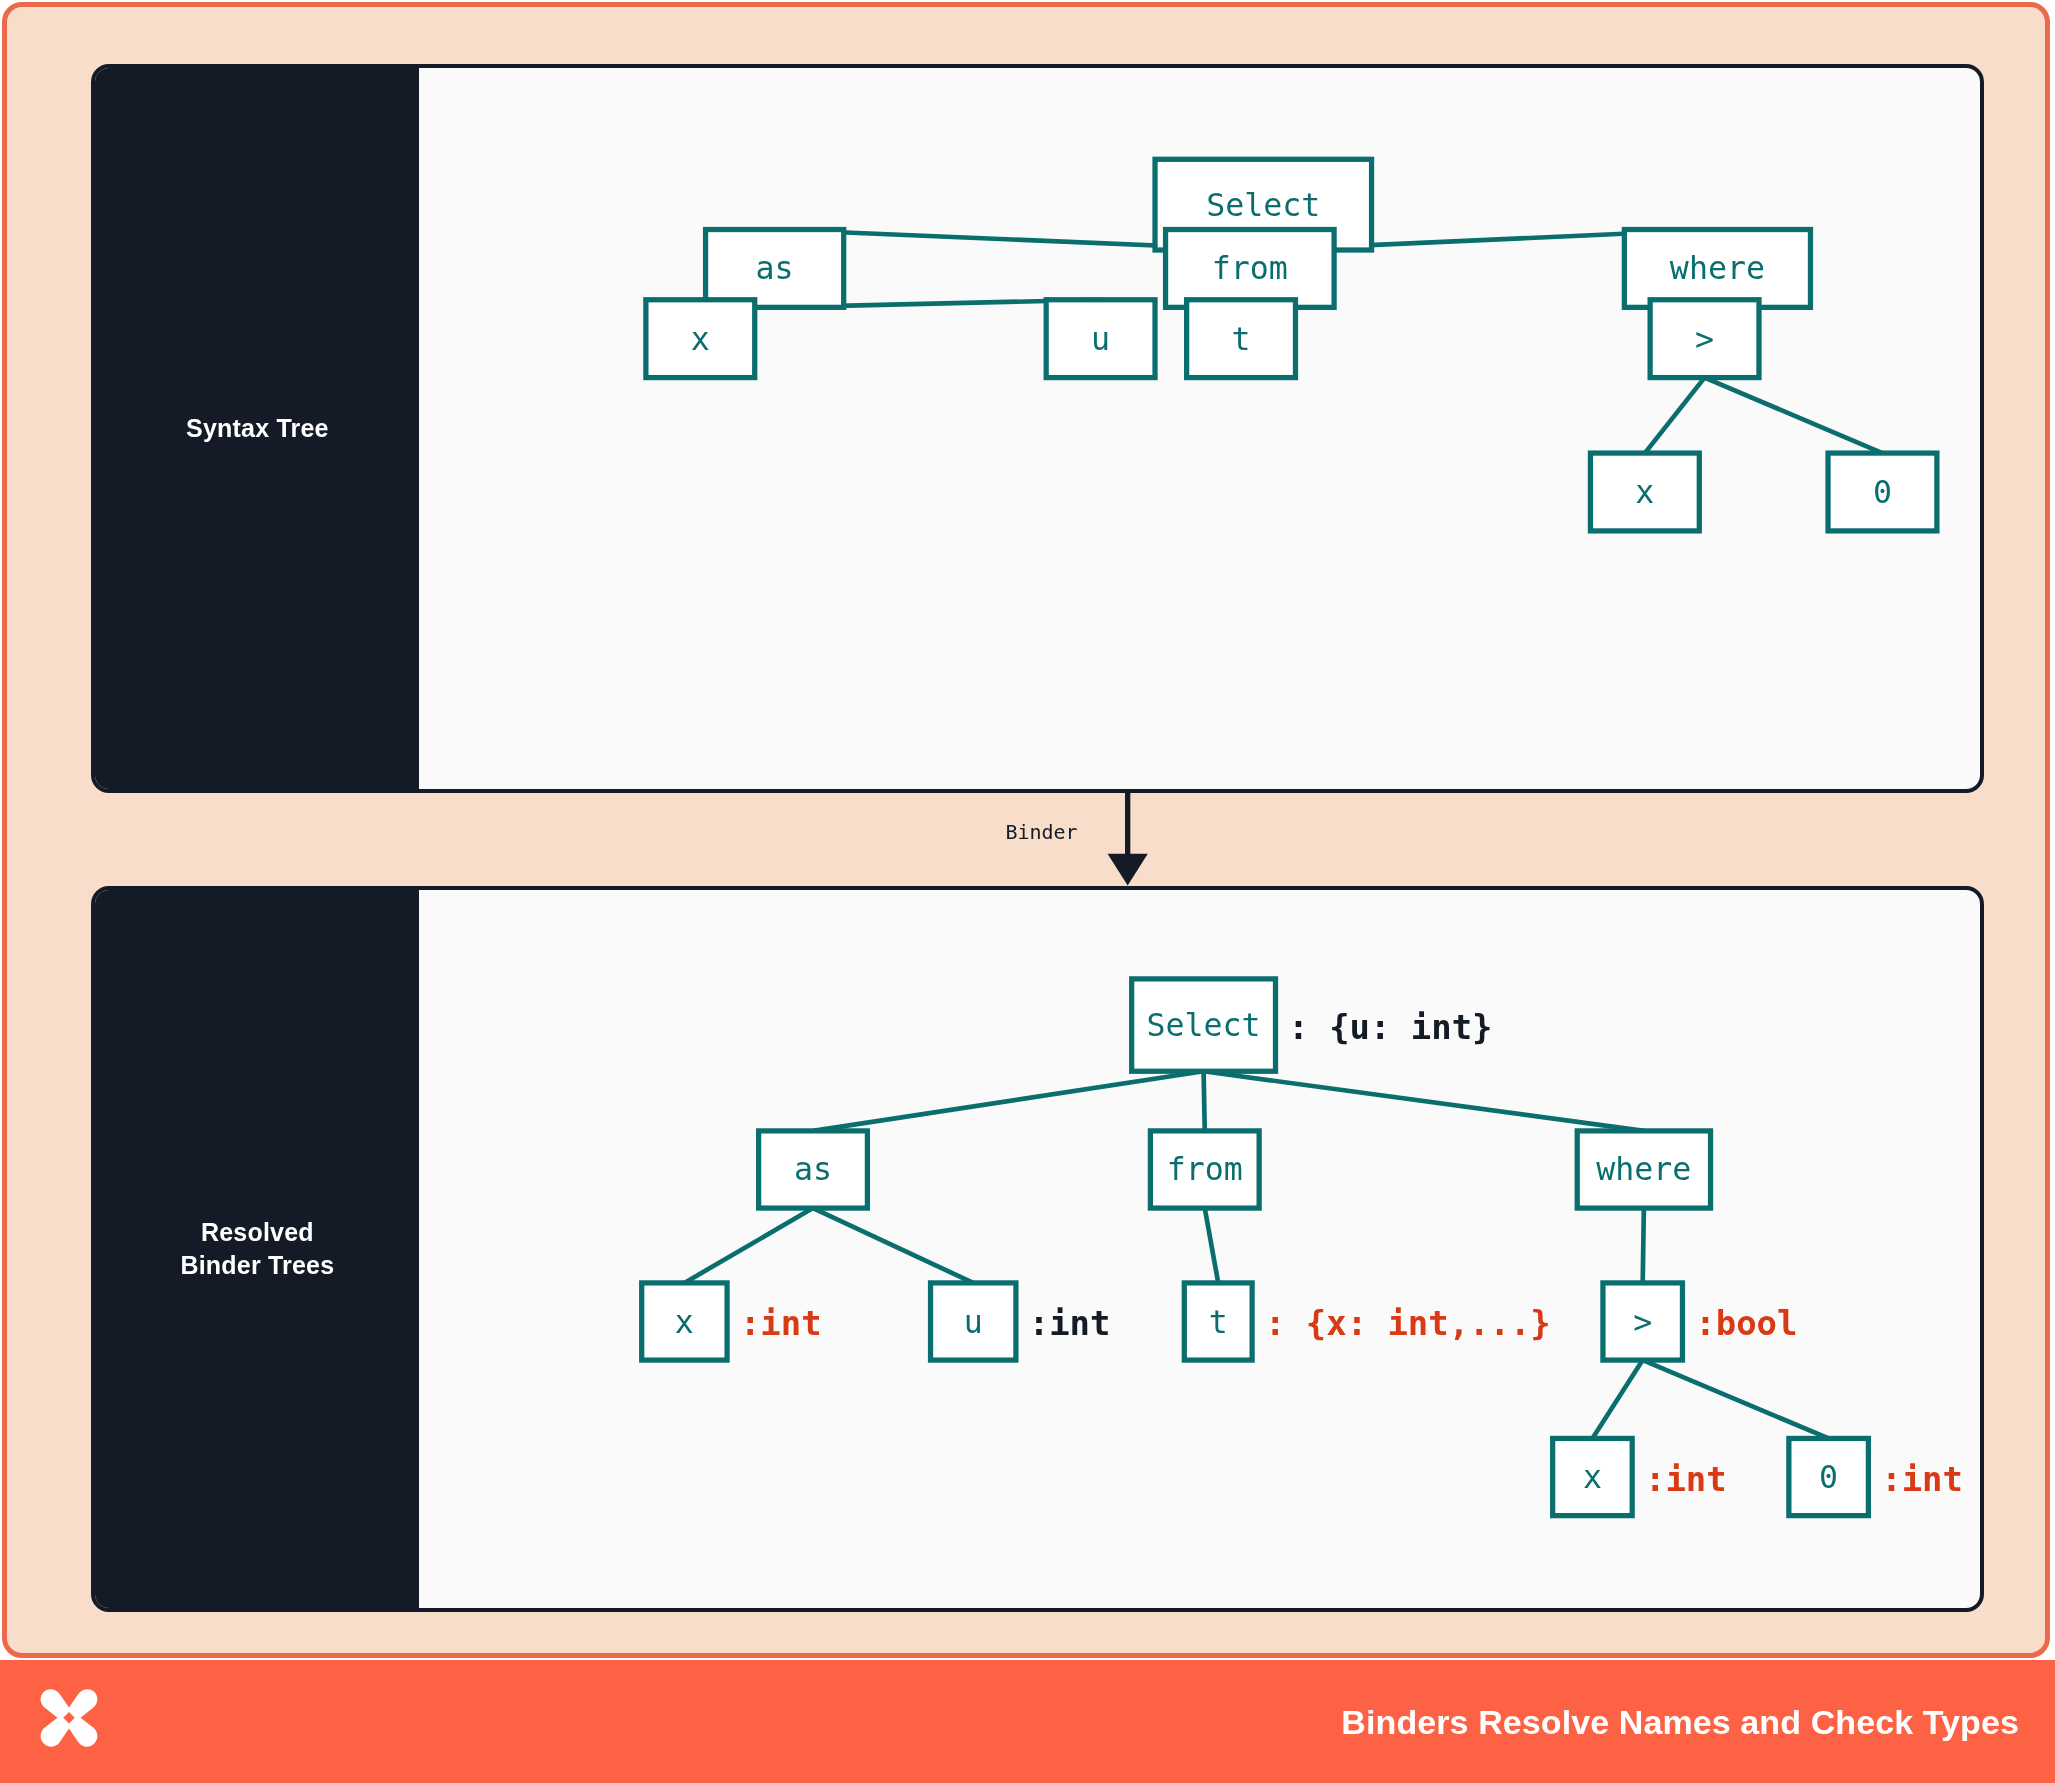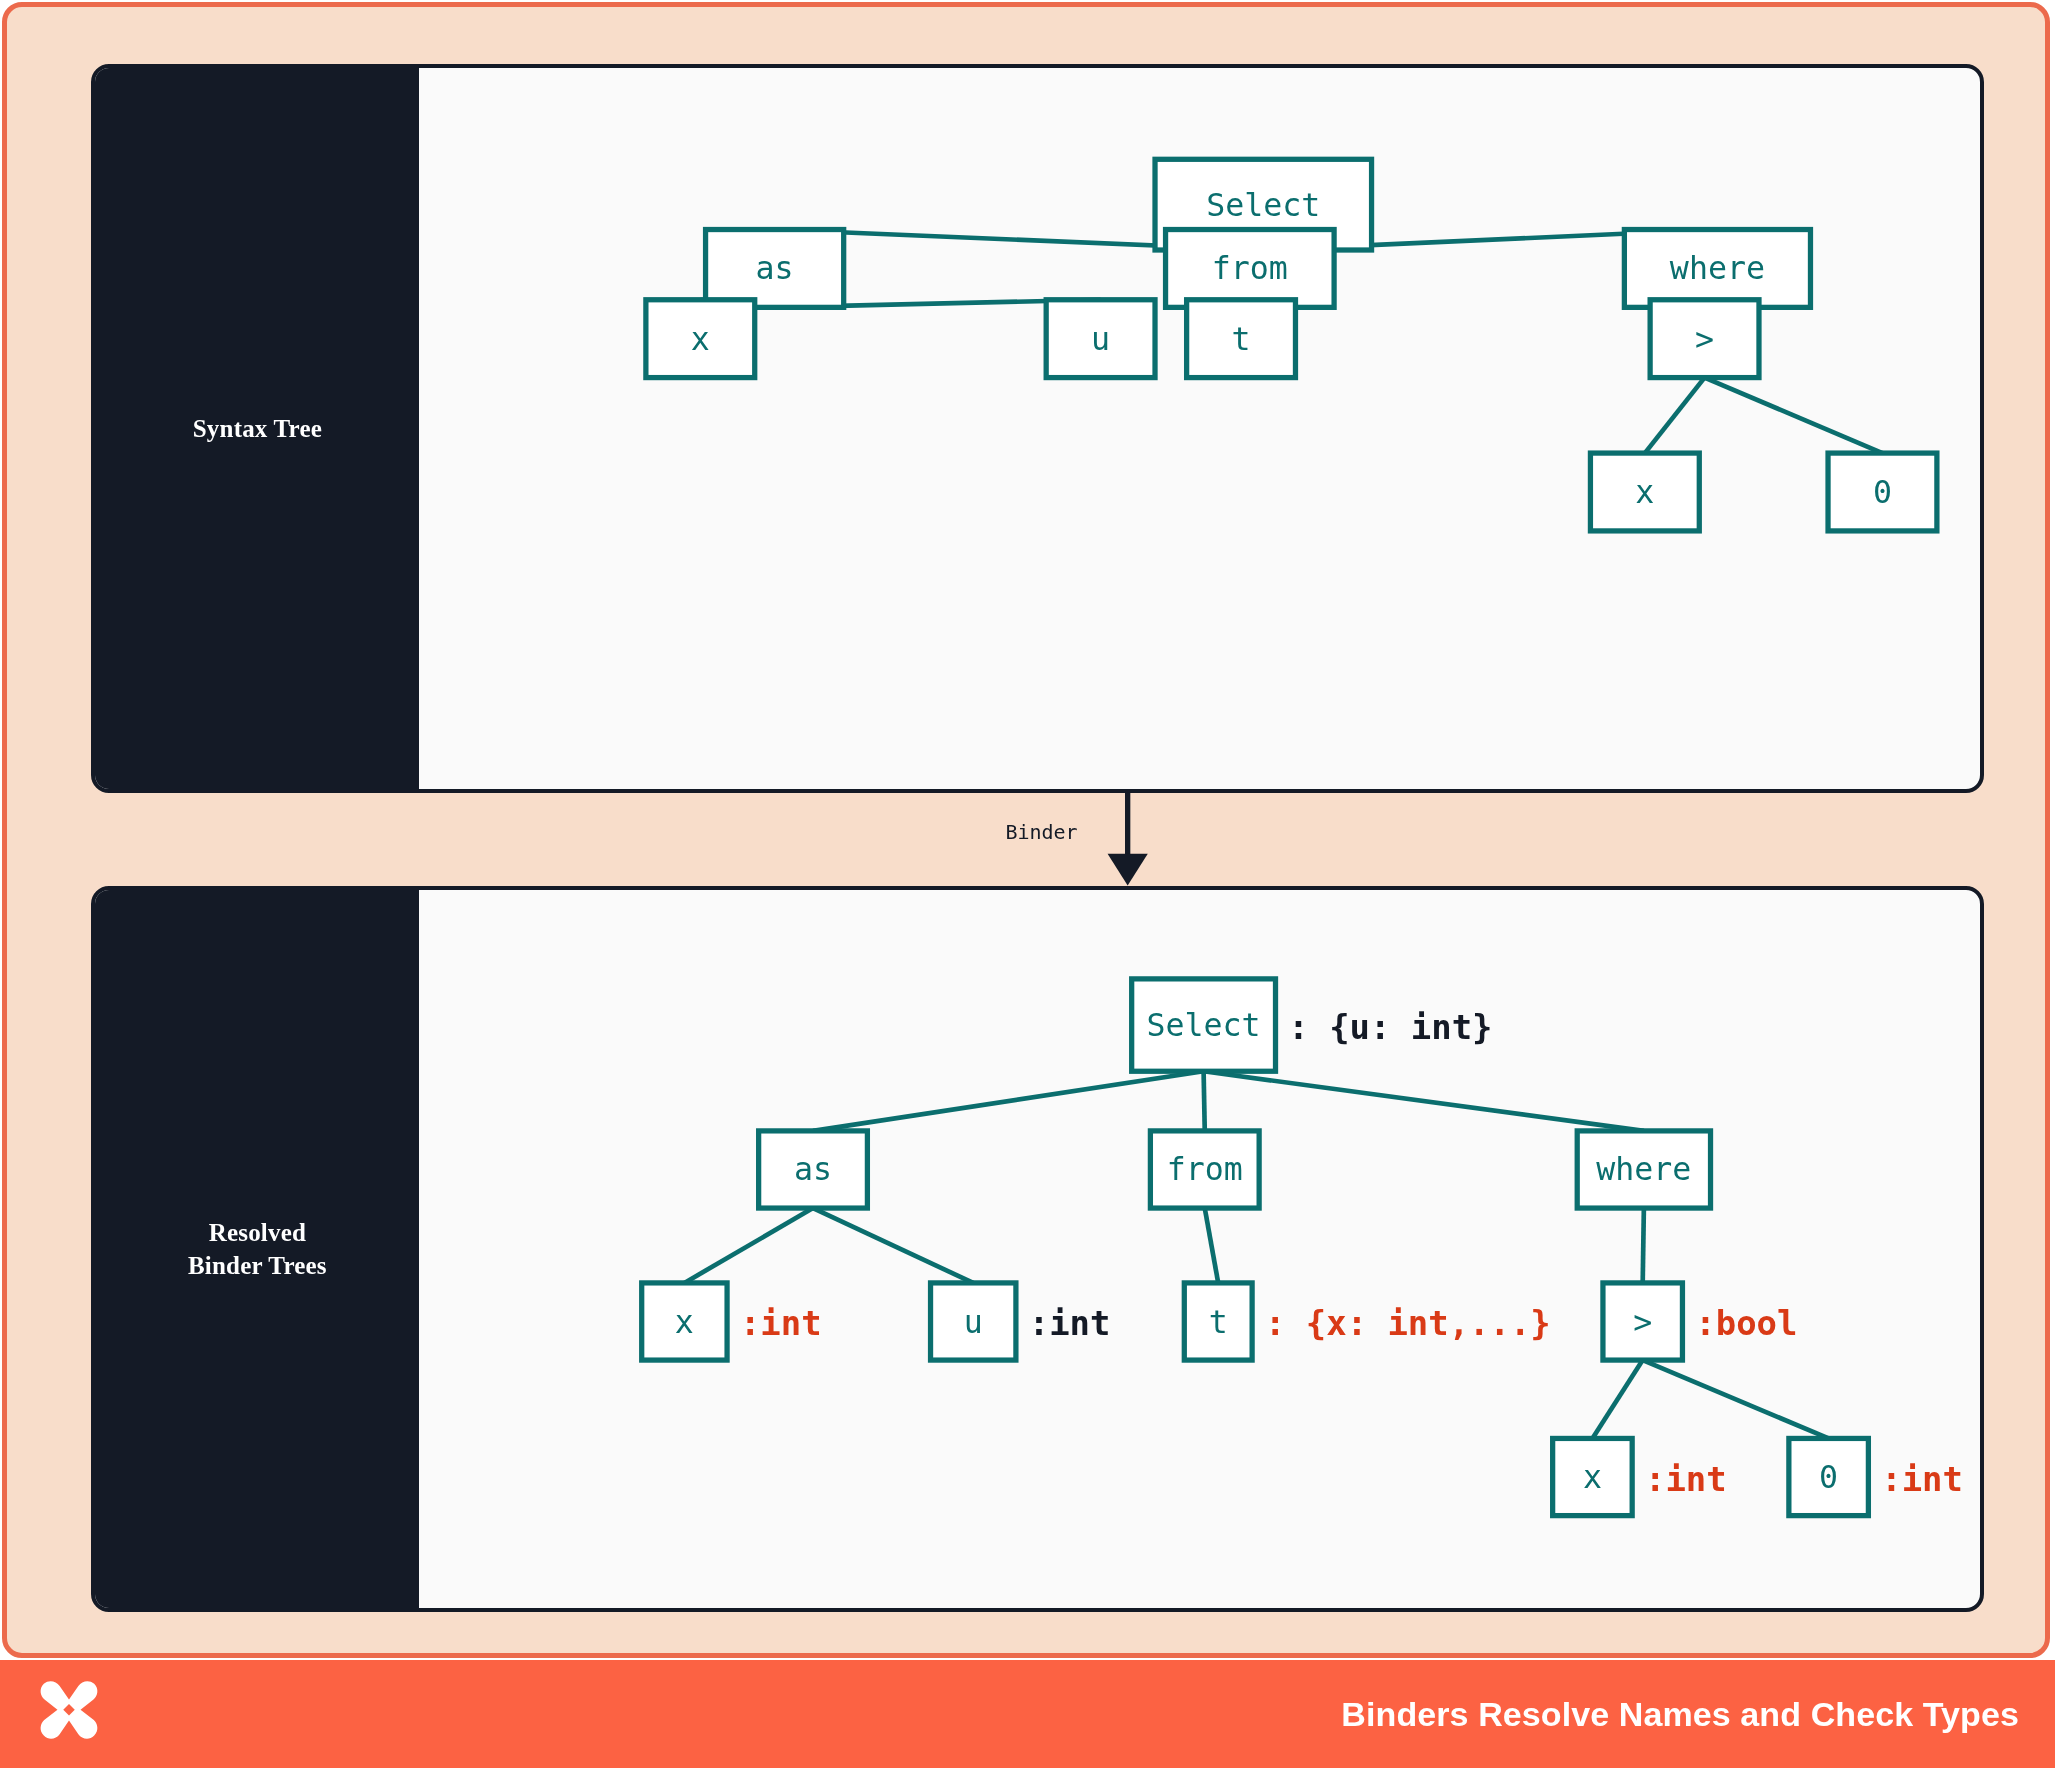--- a/index.html
+++ b/index.html
@@ -45,21 +45,21 @@
     top: 0;
     bottom: 0;
     width: 324px;
     background: #141A26;
     display: flex;
     align-items: center;
     justify-content: center;
   }
   .panel-side-label {
     color: #ffffff;
-    font-family: Liberation Serif, serif;
+    font-family: Liberation Sans, sans-serif;
     font-weight: bold;
     font-size: 25px;
     line-height: 1.35;
     text-align: center;
     letter-spacing: 0.2px;
     white-space: pre-line;
   }
 
   .panel-body {
     position: absolute;
@@ -103,21 +103,21 @@
     width: 473px;
     height: 95px;
   }
 
   
   #footer {
     position: absolute;
     left: 0;
     top: 1660px;
     width: 2056px;
-    height: 108px;
+    height: 124px;
     background: #FC6243;
     display: flex;
     align-items: center;
     justify-content: space-between;
   }
   #footer-logo {
     margin-left: 33px;
     width: 72px;
     height: 72px;
     flex: none;

